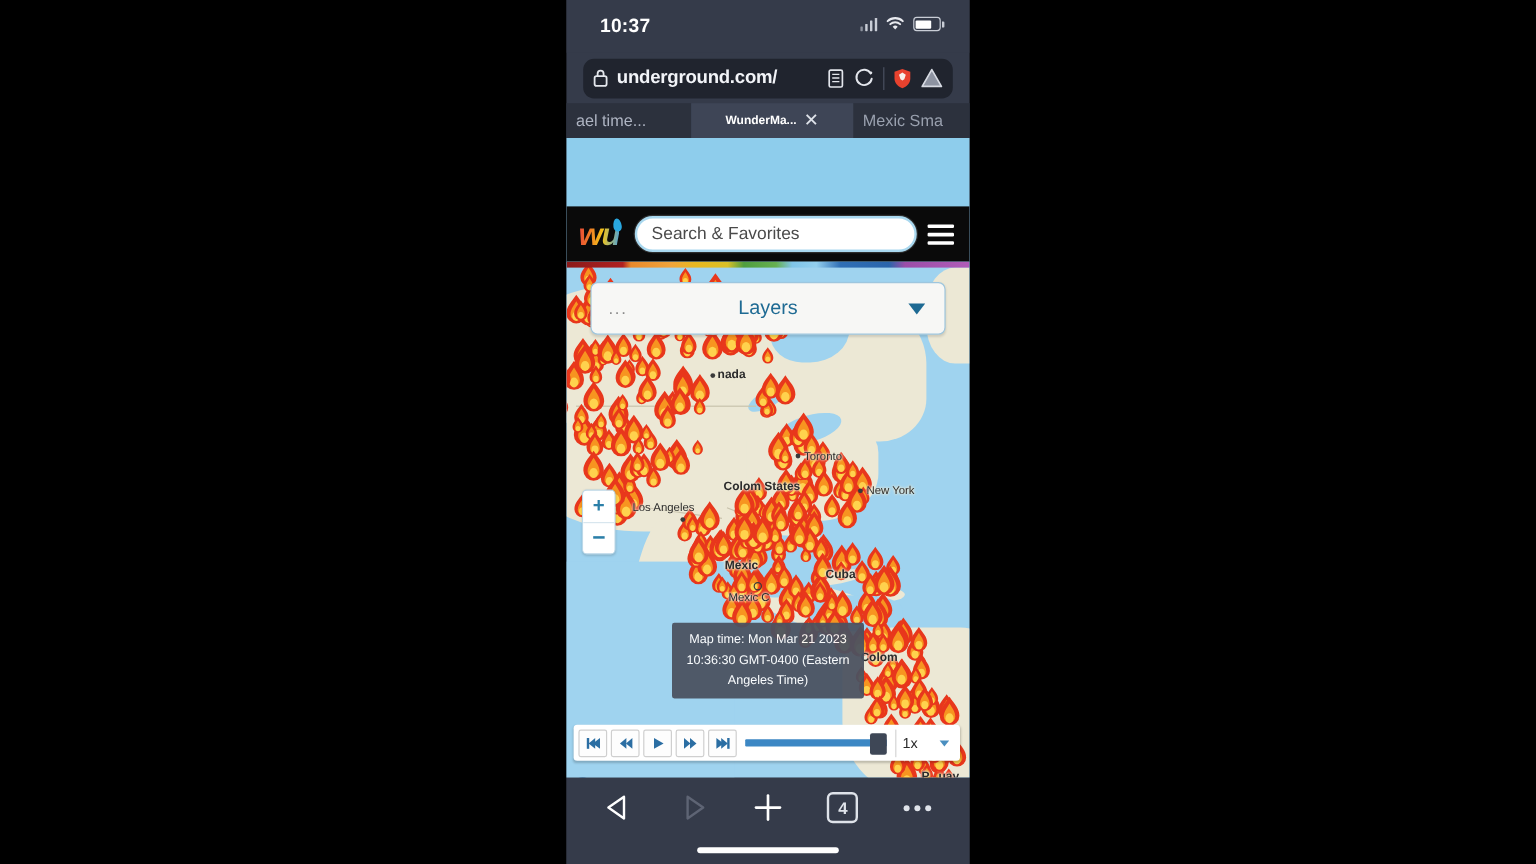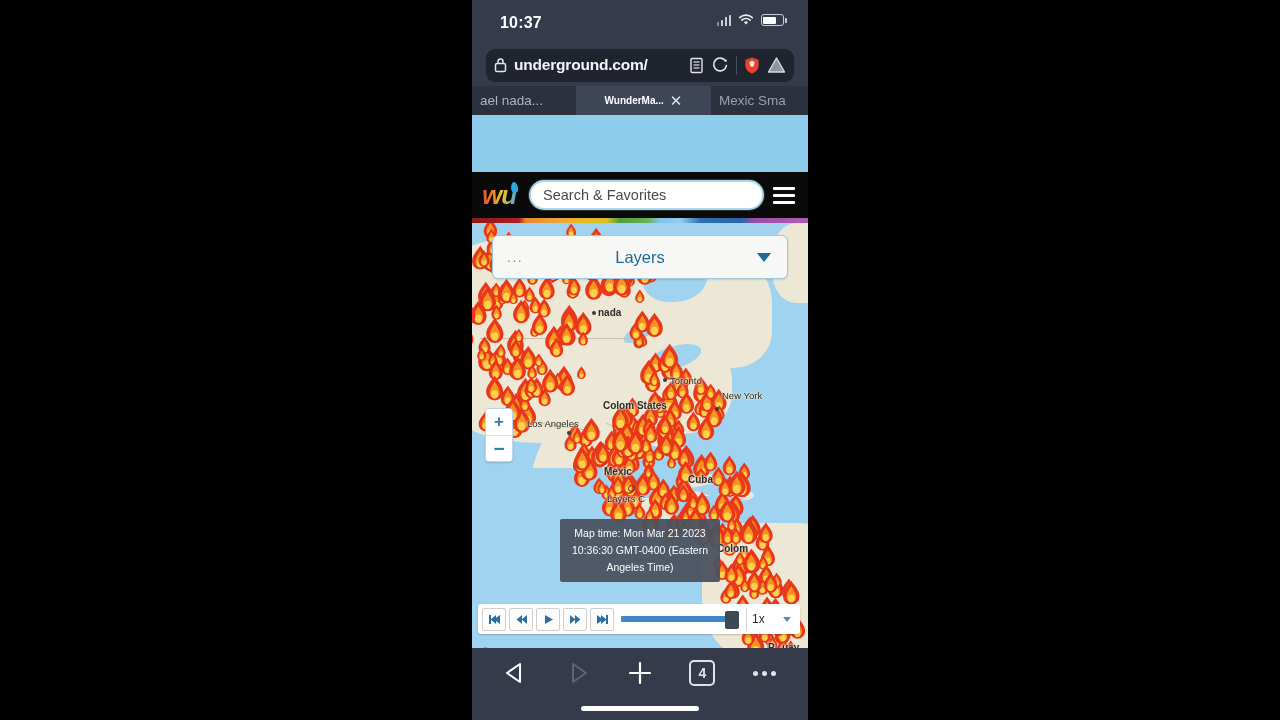--- a/index.html
+++ b/index.html
@@ -314,21 +314,21 @@
         <span class="ico">
           <svg width="19" height="18" viewBox="0 0 19 18">
             <path d="M9.5 2 L17.5 16 H1.5 Z" fill="#8d93a1" stroke="#d6dae2" stroke-width="1.4" stroke-linejoin="round"></path>
           </svg>
         </span>
       </div>
     </div>
 
     <div class="tabstrip">
       <div class="tab left">
-        <span>ael nada...</span>
+        <span>ael time...</span>
       </div>
       <div class="tab active">
         <span class="tab-label">WunderMa...</span>
         <span class="tab-close">✕</span>
       </div>
       <div class="tab right">
         <span>Mexic Sma</span>
       </div>
     </div>
 
@@ -1475,25 +1475,25 @@
                 <use href="#flame"></use>
               </svg></div>
             <div class="flame" style="left: 124.197px; top: 19.5519px; width: 17.9121px; height: 23.8827px;"><svg width="100%" height="100%" viewBox="0 0 30 40">
                 <use href="#flame"></use>
               </svg></div>
           </div>
 
         <div id="labels">
             <div class="map-label country" style="left: 126px; top: 89px;">nada</div>
             <div class="map-label" style="left: 198px; top: 157px;">Toronto</div>
-            <div class="map-label" style="left: 250px; top: 172px;">New York</div>
+            <div class="map-label" style="left: 250px; top: 186px;">New York</div>
             <div class="map-label country" style="left: 131px; top: 182px;">Colom States</div>
             <div class="map-label" style="left: 55px; top: 200px;">Los Angeles</div>
             <div class="map-label country" style="left: 132px; top: 248px;">Mexic</div>
-            <div class="map-label" style="left: 135px; top: 275px;">Layers C</div>
+            <div class="map-label" style="left: 135px; top: 275px;">Mexic C</div>
             <div class="map-label country" style="left: 216px; top: 256px;">Cuba</div>
             <div class="map-label country" style="left: 245px; top: 325px;">Colom</div>
             <div class="map-label country" style="left: 296px; top: 424px;">P</div>
             <div class="map-label country" style="left: 310px; top: 424px;">uay</div>
           </div>
         <div class="city-dot" style="left:120px;top:93px;"></div>
         <div class="city-dot" style="left:191px;top:160px;"></div>
         <div class="city-dot" style="left:243px;top:189px;"></div>
         <div class="city-dot" style="left:95px;top:213px;"></div>
         <div class="city-ring" style="left:156px;top:267px;"></div>

